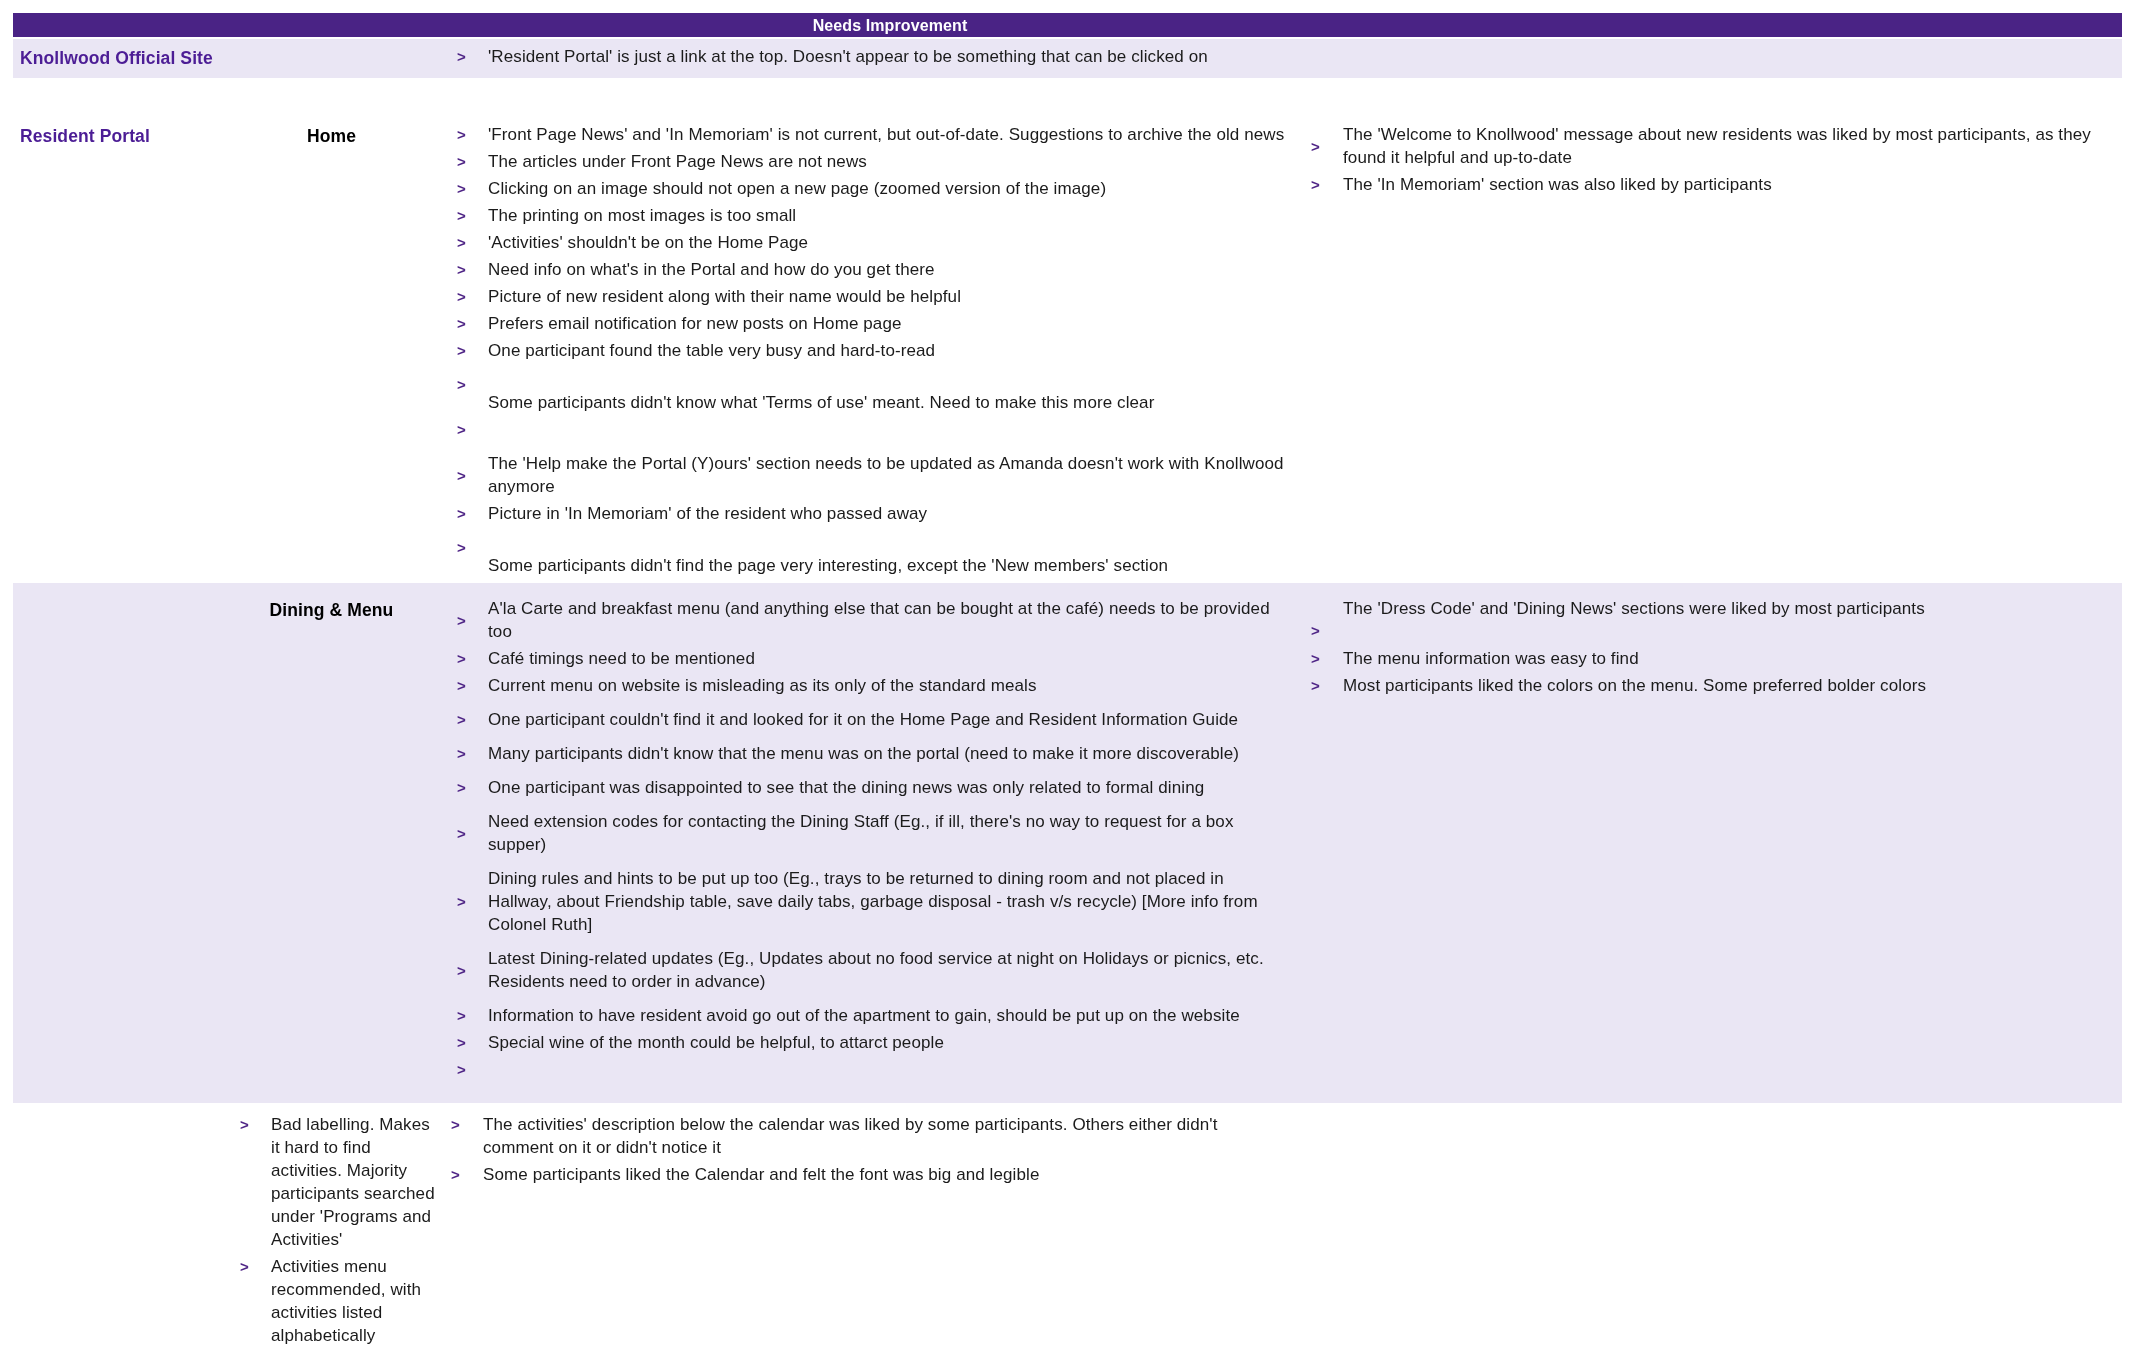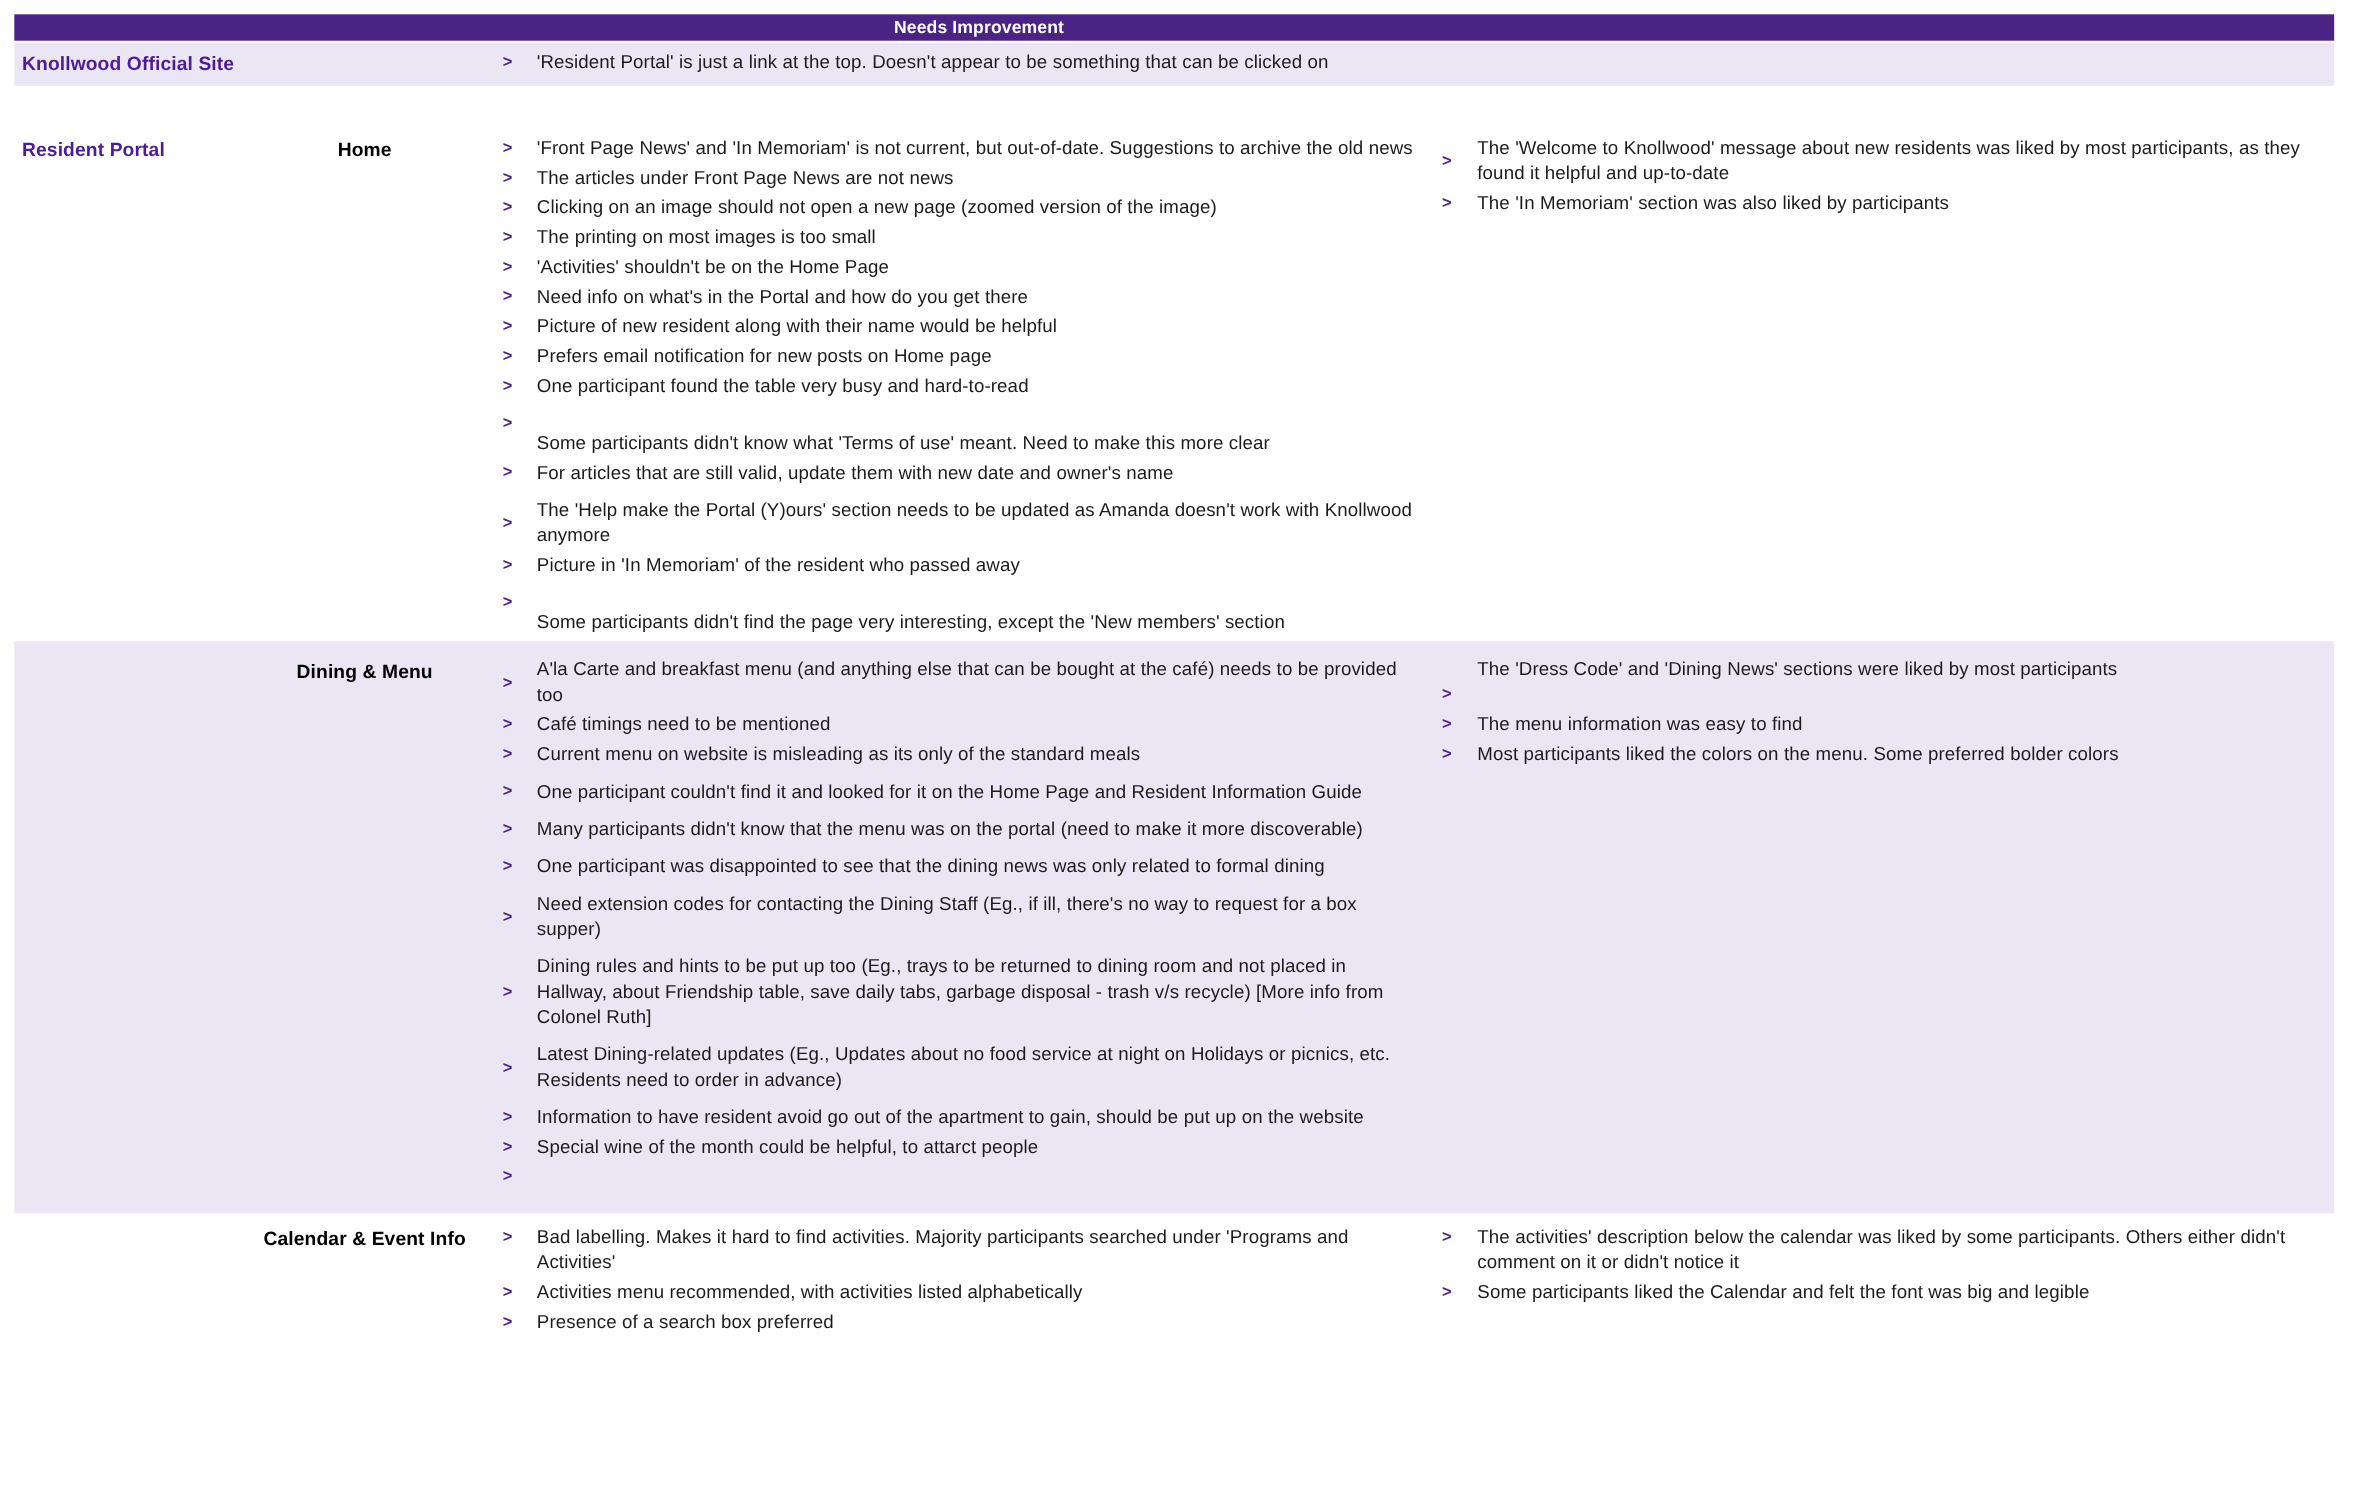--- a/index.html
+++ b/index.html
@@ -152,21 +152,20 @@
     <span class="btext">One participant found the table very busy and hard-to-read</span>
   </div>
 
   <div class="bullet m-above spaced">
     <span class="marker">&gt;</span>
     <span class="btext">Some participants didn't know what 'Terms of use' meant. Need to make this more clear</span>
   </div>
 
   <div class="bullet">
     <span class="marker">&gt;</span>
-    <span class="btext">For articles that are still valid, update them with new date and owner's name</span>
   </div>
 
   <div class="bullet m-center spaced">
     <span class="marker">&gt;</span>
     <span class="btext">The 'Help make the Portal (Y)ours' section needs to be updated as Amanda doesn't work with Knollwood anymore</span>
   </div>
 
   <div class="bullet">
     <span class="marker">&gt;</span>
     <span class="btext">Picture in 'In Memoriam' of the resident who passed away</span>
@@ -266,21 +265,20 @@
 
   <div class="bullet">
     <span class="marker">&gt;</span>
     <span class="btext">Most participants liked the colors on the menu. Some preferred bolder colors</span>
   </div>
 </div>
   </section>
 
   <section class="row row-grid white row-resident-portal-calendar">
     <div class="c1"></div>
-    <div class="c2">Calendar &amp; Event Info</div>
     <div class="c3">
   <div class="bullet">
     <span class="marker">&gt;</span>
     <span class="btext">Bad labelling. Makes it hard to find activities. Majority participants searched under 'Programs and Activities'</span>
   </div>
 
   <div class="bullet">
     <span class="marker">&gt;</span>
     <span class="btext">Activities menu recommended, with activities listed alphabetically</span>
   </div>

